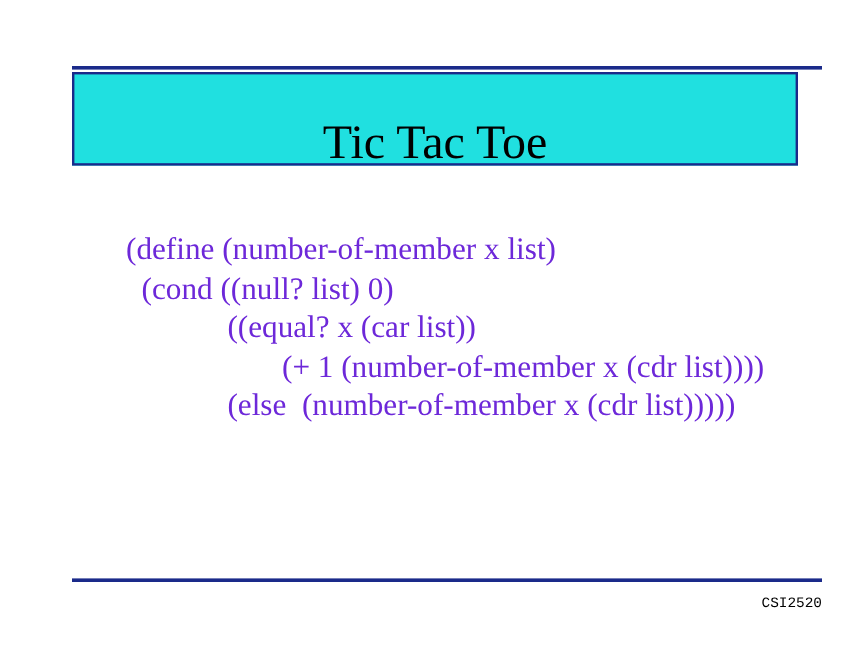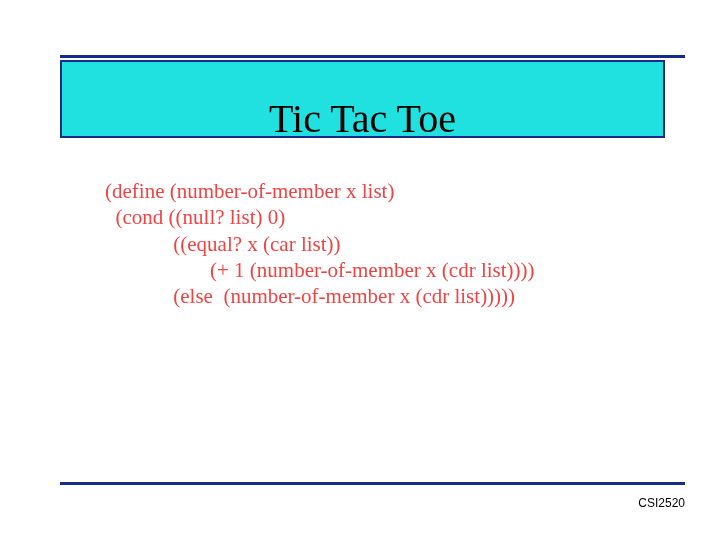--- a/index.html
+++ b/index.html
@@ -39,41 +39,41 @@
   }
   .title-text {
     font-size: 40px;
     color: #000;
     font-family: "Times New Roman", Times, serif;
     margin-top: 39px;
   }
   .code-block {
     position: absolute;
     left: 105px;
-    top: 178px;
-    font-size: 21px;
+    top: 192px;
+    font-size: 26px;
     line-height: 1.25;
-    color: #ef4444;
+    color: #6d28d9;
     white-space: pre;
     font-family: "Times New Roman", Times, serif;
   }
   .bottom-rule {
     position: absolute;
     left: 60px;
     right: 35px;
     bottom: 55px;
     border-top: 3px solid #1a2a8a;
   }
   .footer {
     position: absolute;
     right: 35px;
     bottom: 30px;
     font-size: 12px;
     color: #000;
-    font-family: Liberation Sans, sans-serif;
+    font-family: Liberation Mono, monospace;
   }
 </style>
 </head>
 <body>
 
 <div class="slide">
   <div class="top-rule"></div>
 
   <div class="title-box">
     <span class="title-text">Tic Tac Toe</span>

